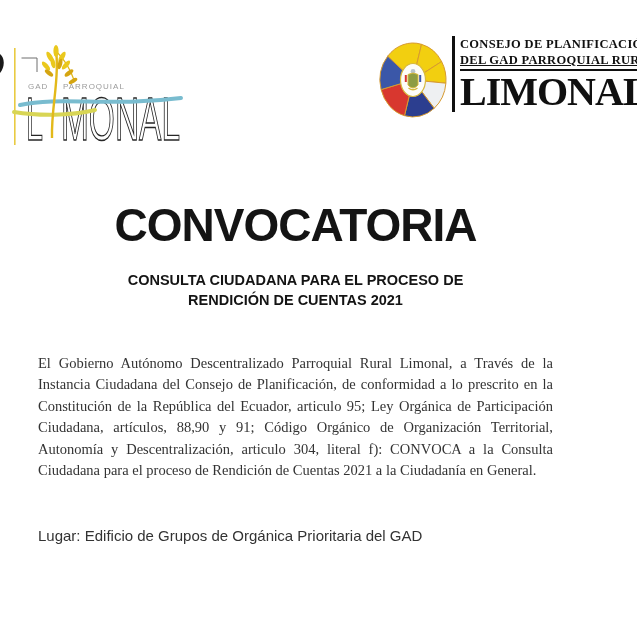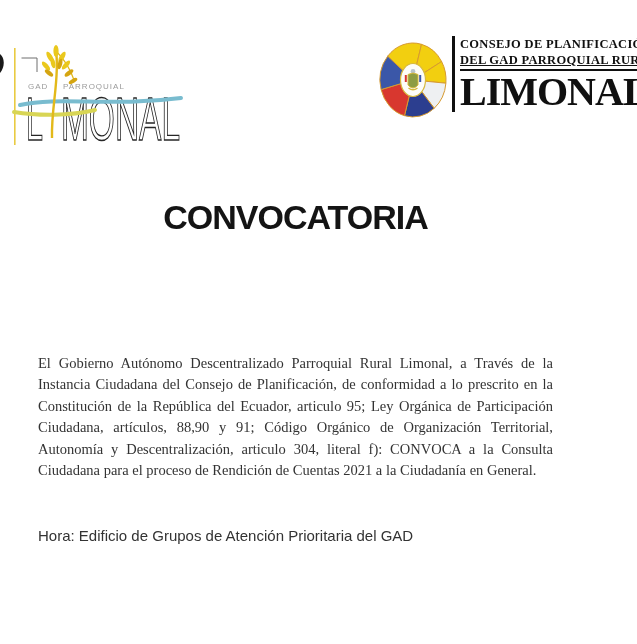--- a/index.html
+++ b/index.html
@@ -43,21 +43,21 @@
     font-weight:700;
     letter-spacing:-1px;
     line-height:40px;
     margin-top:1px;
     white-space:nowrap;
   }
   
   .content{position:absolute;left:38px;width:515px;}
   .title{
     top:198px;text-align:center;
-    font-size:34px;font-weight:700;letter-spacing:-1px;
+    font-size:46px;font-weight:700;letter-spacing:-1px;
     color:#141414;
   }
   .subtitle{
     top:270px;text-align:center;
     font-size:14.5px;font-weight:700;line-height:20px;
     color:#141414;
   }
   .body-par{
     top:353px;
     font-size:14.5px;line-height:21.4px;
@@ -139,20 +139,24 @@
     </svg>
     <div class="council-block">
       <div class="council-line1">CONSEJO DE PLANIFICACIÓN</div>
       <div class="council-line2">DEL GAD PARROQUIAL RURAL</div>
       <div class="council-name">LIMONAL</div>
     </div>
   </div>
 
   <h1 class="content title" style="margin:0;">CONVOCATORIA</h1>
 
+  <div class="content subtitle">
+    <div>CONSULTA CIUDADANA PARA EL PROCESO DE</div>
+    <div>RENDICIÓN DE CUENTAS 2021</div>
+  </div>
 
   <p class="content body-par" style="margin:0;">El Gobierno Autónomo Descentralizado Parroquial Rural Limonal, a Través de la Instancia Ciudadana del Consejo de Planificación, de conformidad a lo prescrito en la Constitución de la República del Ecuador, articulo 95; Ley Orgánica de Participación Ciudadana, artículos, 88,90 y 91; Código Orgánico de Organización Territorial, Autonomía y Descentralización, articulo 304, literal f): CONVOCA a la Consulta Ciudadana para el proceso de Rendición de Cuentas 2021 a la Ciudadanía en General.</p>
 
   <div class="content details">
-    <div>Hora: Edificio de Grupos de Atención Prioritaria del GAD</div>
+    <div>Lugar: Edificio de Grupos de Orgánica Prioritaria del GAD</div>
   </div>
 
 </div>
 
 </body></html>

